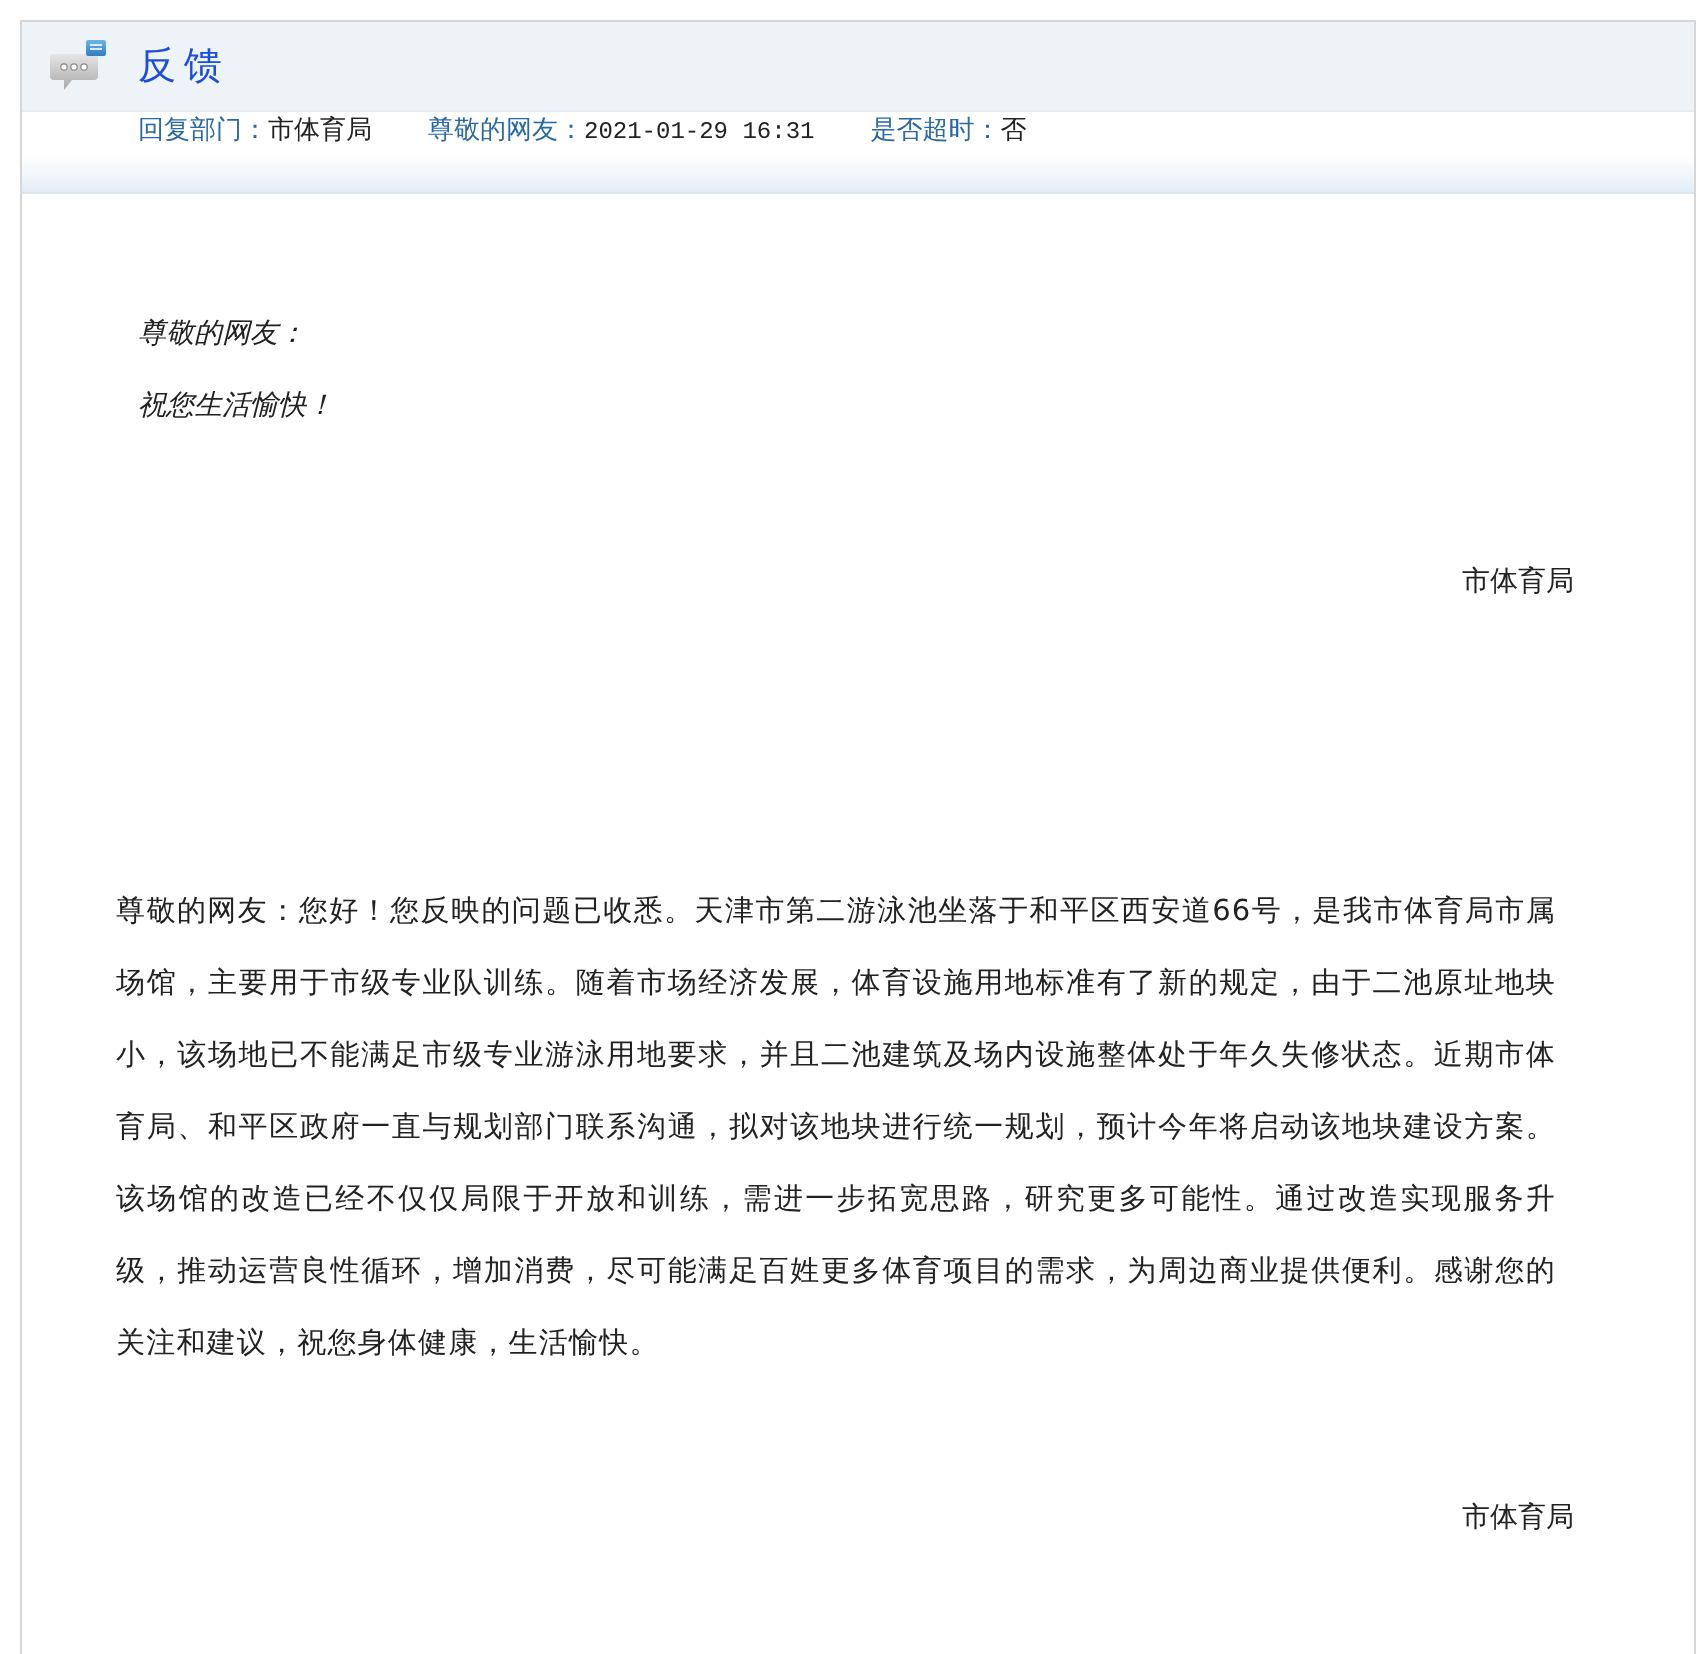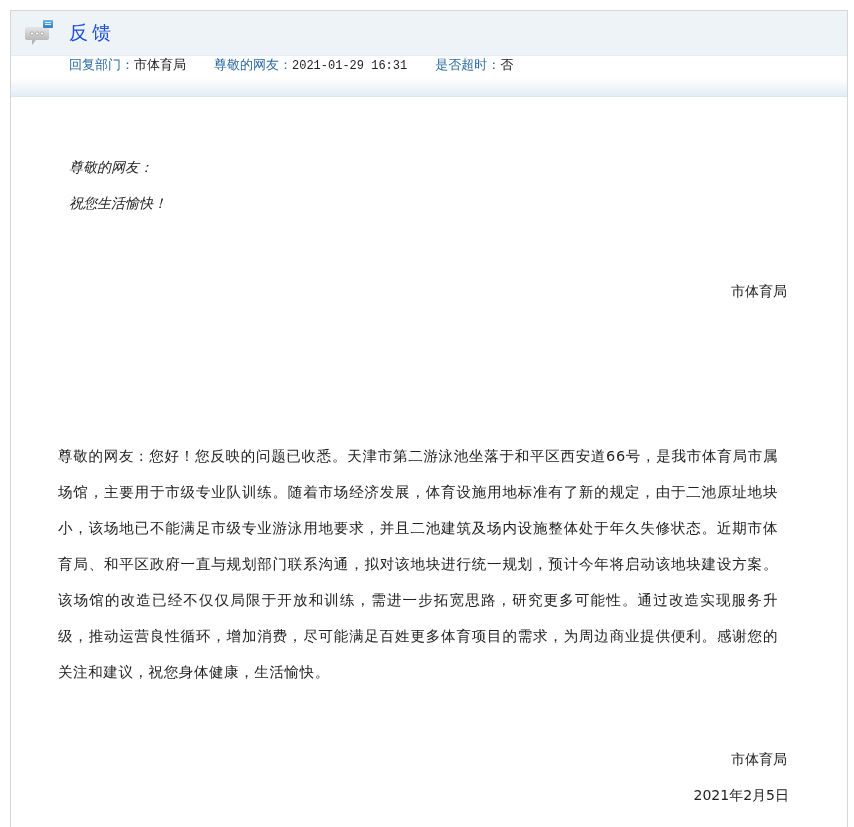--- a/index.html
+++ b/index.html
@@ -147,16 +147,15 @@
       <p>尊敬的网友：</p>
       <p>祝您生活愉快！</p>
     </div>
     <div class="sign" style="top:176px;">
       <div class="org">市体育局</div>
     </div>
 
     <p class="reply2">尊敬的网友：您好！您反映的问题已收悉。天津市第二游泳池坐落于和平区西安道66号，是我市体育局市属场馆，主要用于市级专业队训练。随着市场经济发展，体育设施用地标准有了新的规定，由于二池原址地块小，该场地已不能满足市级专业游泳用地要求，并且二池建筑及场内设施整体处于年久失修状态。近期市体育局、和平区政府一直与规划部门联系沟通，拟对该地块进行统一规划，预计今年将启动该地块建设方案。该场馆的改造已经不仅仅局限于开放和训练，需进一步拓宽思路，研究更多可能性。通过改造实现服务升级，推动运营良性循环，增加消费，尽可能满足百姓更多体育项目的需求，为周边商业提供便利。感谢您的关注和建议，祝您身体健康，生活愉快。</p>
     <div class="sign" style="top:644px;">
       <div class="org">市体育局</div>
-      <div class="date">2021年2月5日</div>
     </div>
   </div>
 </div>
 
 </body></html>

